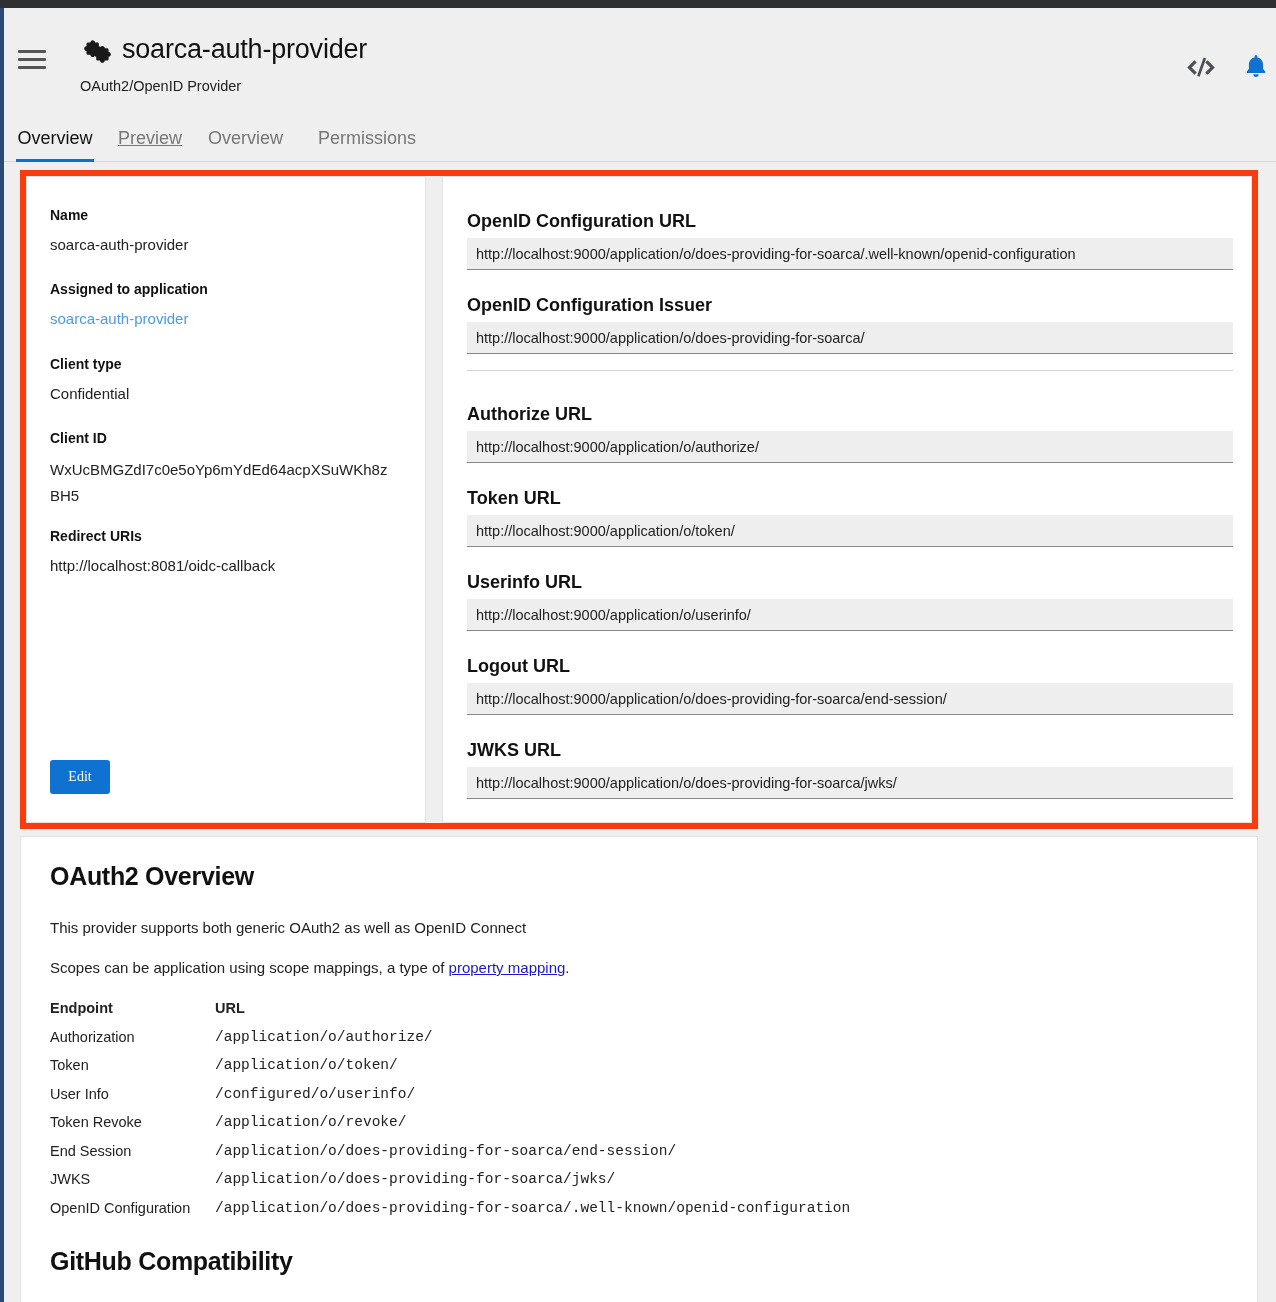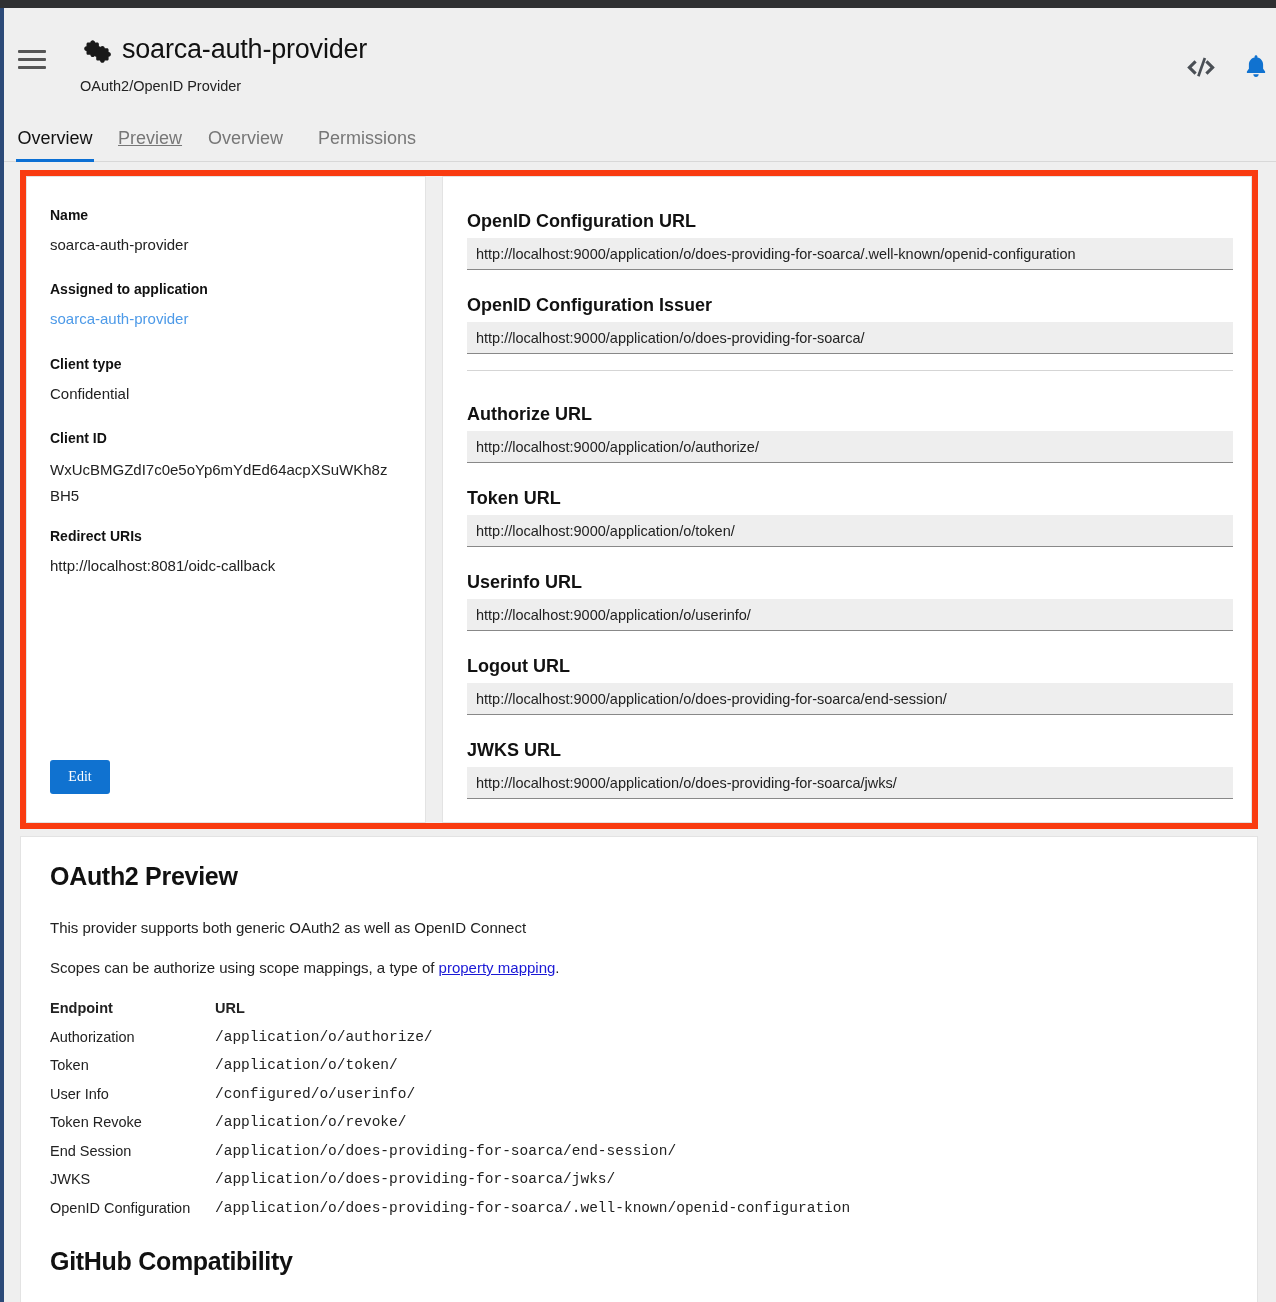--- a/index.html
+++ b/index.html
@@ -216,24 +216,24 @@
     <input class="f-input" readonly="" value="http://localhost:9000/application/o/does-providing-for-soarca/end-session/" style="">
   </div>
 
   <div class="field" style="top:740px;">
     <div class="f-label">JWKS URL</div>
     <input class="f-input" readonly="" value="http://localhost:9000/application/o/does-providing-for-soarca/jwks/" style="">
   </div>
 
   <div class="card-bottom"></div>
 
-  <div class="h2" style="top:862px;">OAuth2 Preview</div>
+  <div class="h2" style="top:862px;">OAuth2 Overview</div>
   <div class="para" style="top:919px;">This provider supports both generic OAuth2 as well as OpenID Connect</div>
   <div class="para" style="top:959px;">
-    <span>Scopes can be authorize using scope mappings, a type of </span><a>property mapping</a><span>.</span>
+    <span>Scopes can be application using scope mappings, a type of </span><a>property mapping</a><span>.</span>
   </div>
 
   <div class="table">
     <div class="trow thead">
       <div class="c-ep">Endpoint</div>
       <div class="c-url">URL</div>
     </div>
     <div class="trow">
       <div class="c-ep">Authorization</div>
       <div class="c-url">/application/o/authorize/</div>

